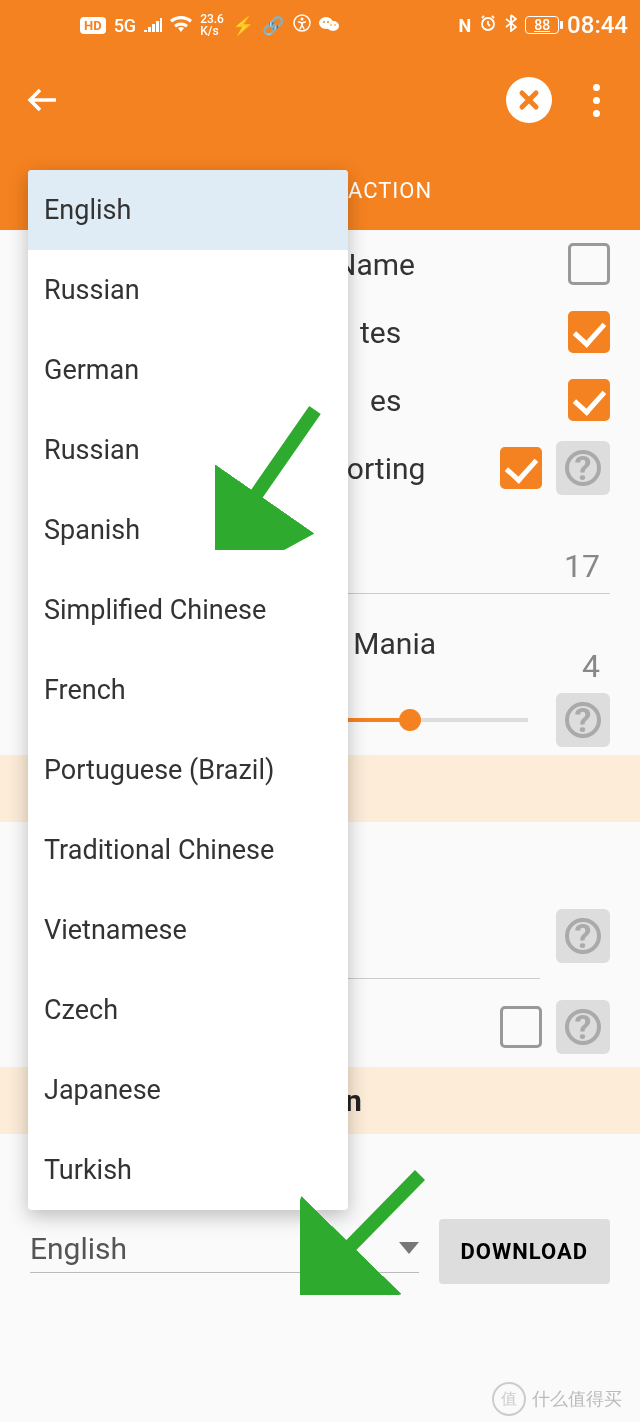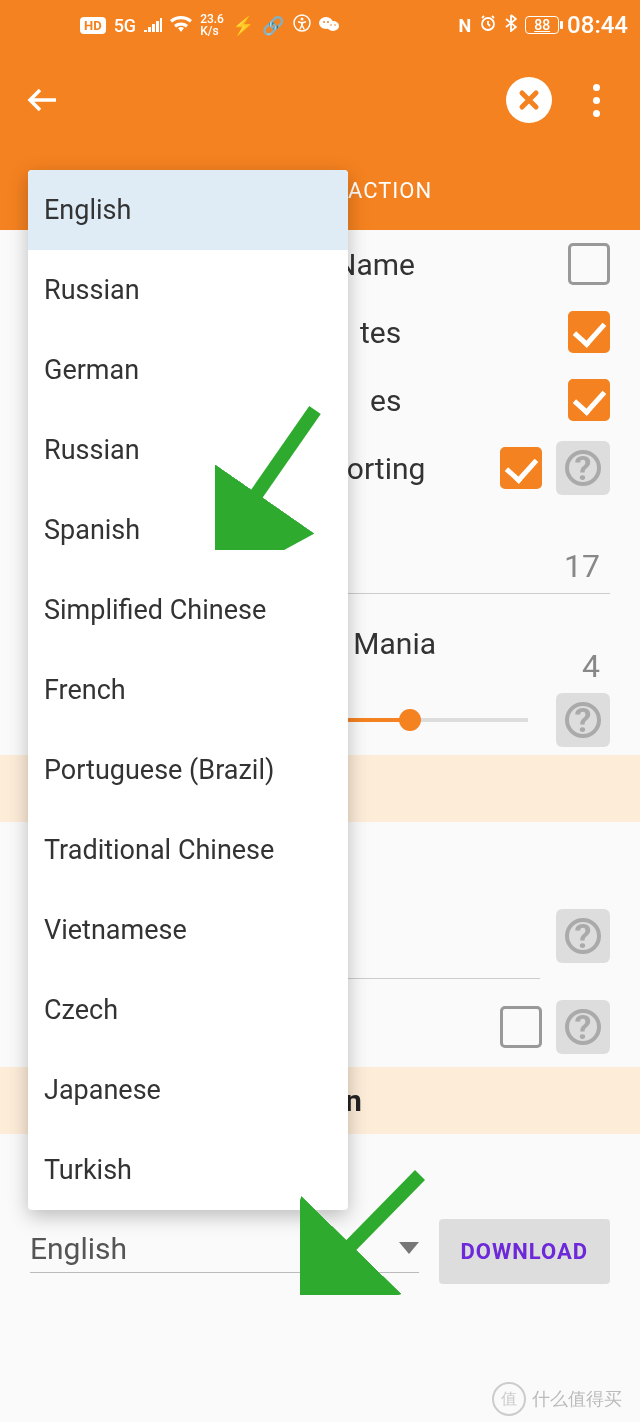--- a/index.html
+++ b/index.html
@@ -177,21 +177,21 @@
     display: flex; align-items: center; justify-content: space-between;
   }
   .caret-down {
     width: 0; height: 0;
     border-left: 10px solid transparent;
     border-right: 10px solid transparent;
     border-top: 12px solid #777;
   }
   .dl-btn {
     background: #ddd;
-    color: #6d28d9;
+    color: #000000;
     font-weight: bold;
     font-size: 22px;
     padding: 20px 22px;
     border-radius: 4px;
     letter-spacing: 1px;
   }
   .always-row { font-size: 32px; color: #222; padding-top: 12px; display:flex; align-items:center;}
   .always-row .checkbox { margin-left: auto; }
 
   

